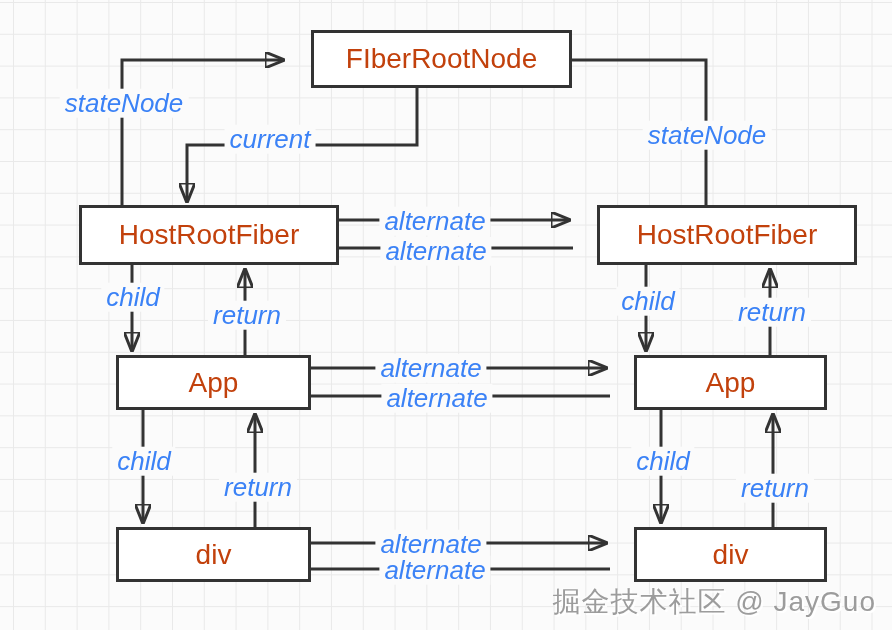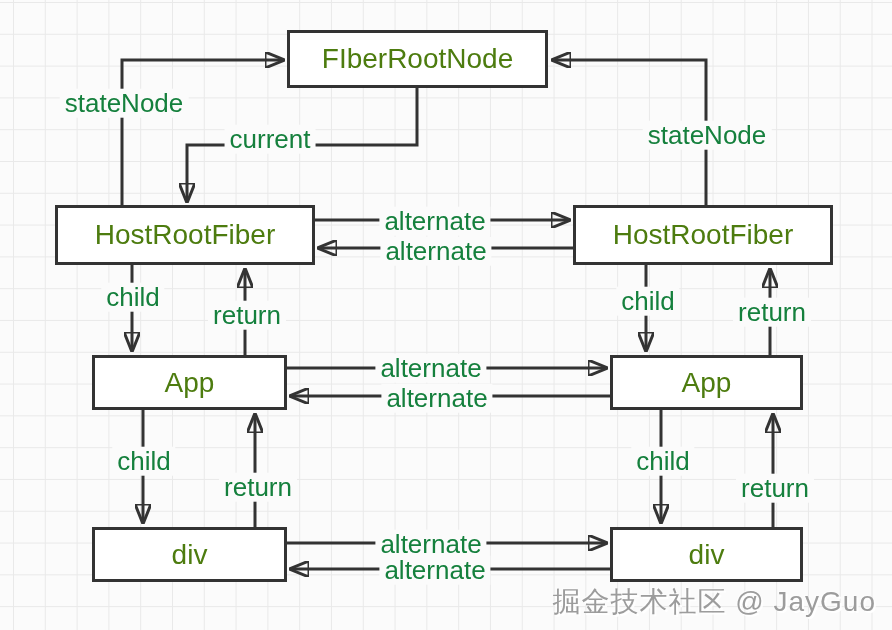--- a/index.html
+++ b/index.html
@@ -18,32 +18,34 @@
   }
   .edges{position:absolute;left:0;top:0;width:892px;height:630px;}
   .edges path{stroke:#333;stroke-width:3;fill:none;}
   .node{
     position:absolute;
     box-sizing:border-box;
     border:3px solid #333;
     background:#fff;
     display:flex;align-items:center;justify-content:center;
     font-size:28px;
-    color:#4d7c0f;
+    color:#c2410c;
     white-space:nowrap;
+    margin-left:24px;
   }
   .edge-label{
     position:absolute;
     transform:translate(-50%,-50%);
     background:#fbfbfb;
     padding:0 5px;
     font-size:26px;
     line-height:1.1;
-    color:#15803d;
+    color:#3b82f6;
     white-space:nowrap;
+    font-style:italic;
   }
   .watermark{
     position:absolute;
     right:16px;top:583px;
     font-size:28px;
     letter-spacing:1px;
     color:#9c9c9c;
     text-shadow:2px 2px 0 rgba(255,255,255,.95), -1px -1px 0 rgba(255,255,255,.6);
     white-space:nowrap;
   }

